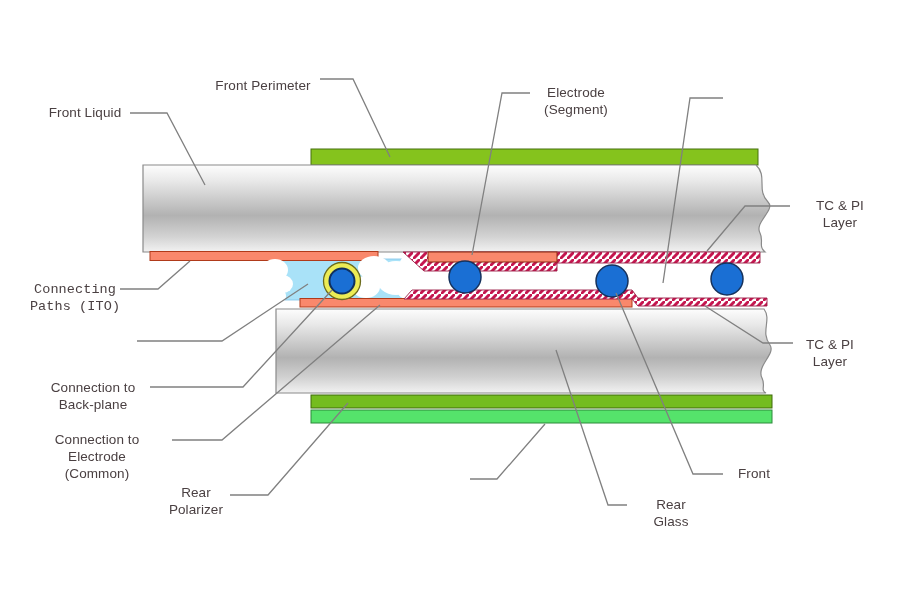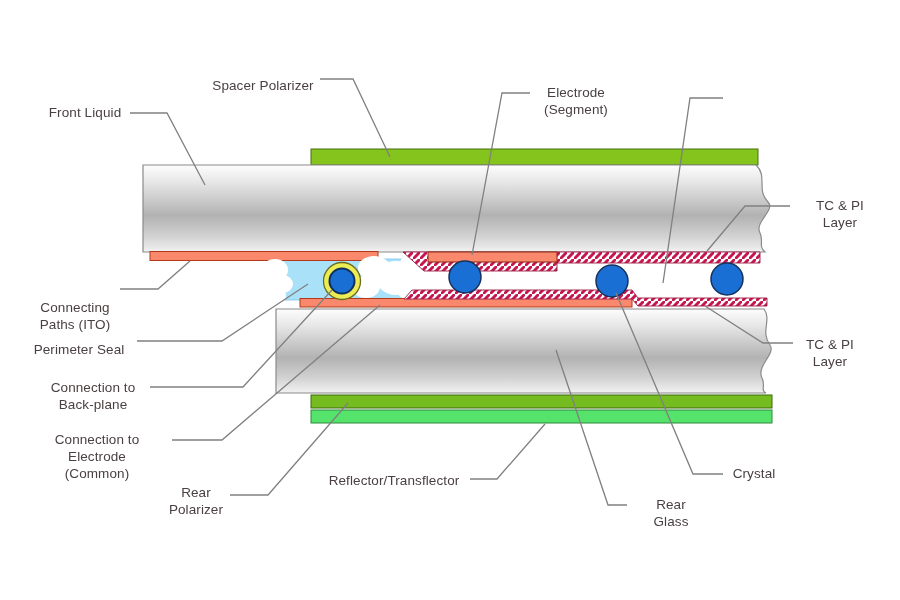--- a/index.html
+++ b/index.html
@@ -97,34 +97,32 @@
       <polyline points="150,387 243,387 332,290"></polyline>
       <polyline points="172,440 222,440 380,305"></polyline>
       <polyline points="230,495 268,495 348,403"></polyline>
       <polyline points="470,479 497,479 545,424"></polyline>
       <polyline points="627,505 608,505 556,350"></polyline>
       <polyline points="723,474 693,474 616,293"></polyline>
     </g>
   </svg>
 
   <div class="label" style="left:23px;top:104px;width:124px;">Front Liquid</div>
-  <div class="label" style="left:201px;top:77px;width:124px;">Spacer Polarizer</div>
+  <div class="label" style="left:201px;top:77px;width:124px;">Front Perimeter</div>
   <div class="label" style="left:516px;top:84px;width:120px;">Electrode
 (Segment)</div>
   <div class="label" style="left:800px;top:197px;width:80px;">TC &amp; PI
 Layer</div>
   <div class="label" style="left:790px;top:336px;width:80px;">TC &amp; PI
 Layer</div>
-  <div class="label" style="left:15px;top:299px;width:120px;">Connecting
+  <div class="label" style="left:15px;top:281px;width:120px;font-family:Liberation Mono, monospace;">Connecting
 Paths (ITO)</div>
-  <div class="label" style="left:10px;top:341px;width:138px;">Perimeter Seal</div>
   <div class="label" style="left:33px;top:379px;width:120px;">Connection to
 Back-plane</div>
   <div class="label" style="left:38px;top:431px;width:118px;">Connection to
 Electrode
 (Common)</div>
   <div class="label" style="left:146px;top:484px;width:100px;">Rear
 Polarizer</div>
-  <div class="label" style="left:312px;top:472px;width:164px;">Reflector/Transflector</div>
   <div class="label" style="left:632px;top:496px;width:78px;">Rear
 Glass</div>
-  <div class="label" style="left:715px;top:465px;width:78px;">Crystal</div>
+  <div class="label" style="left:715px;top:465px;width:78px;">Front</div>
 </div>
 
 </body></html>

